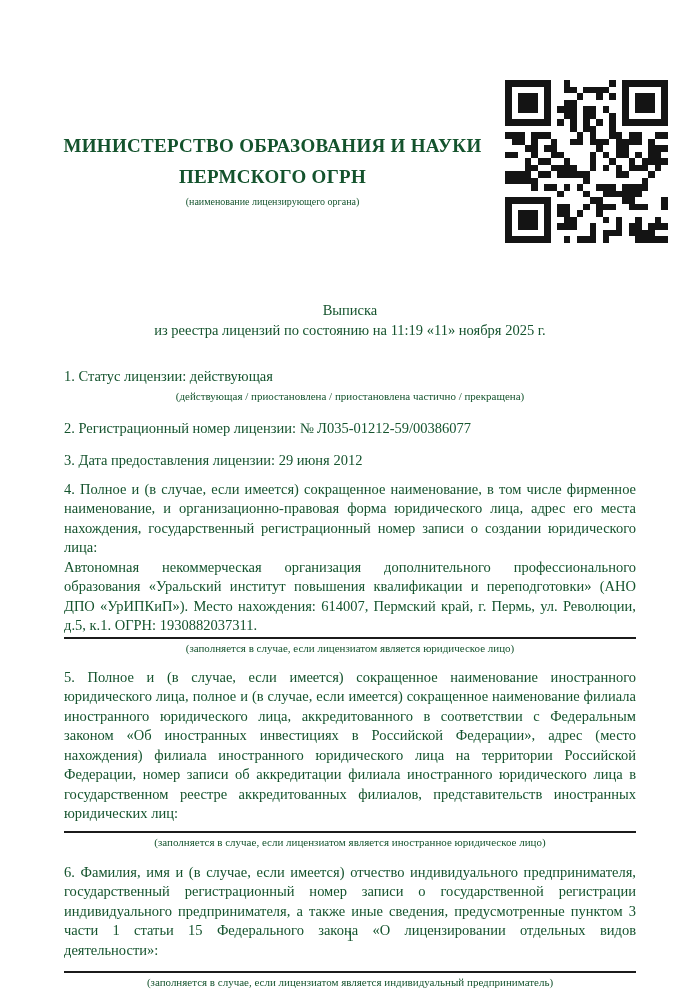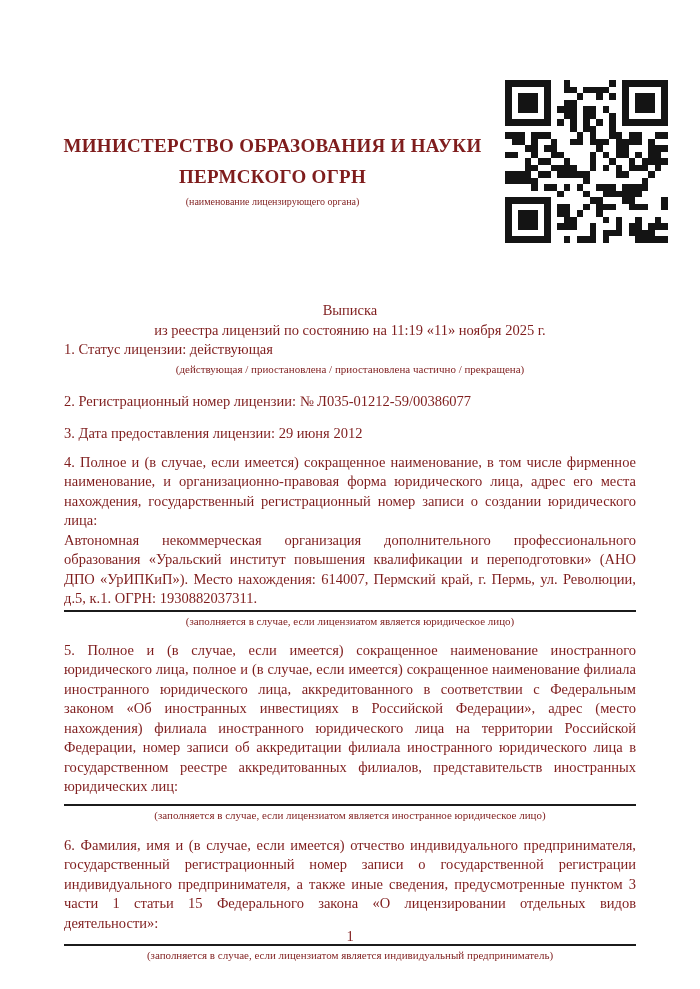--- a/index.html
+++ b/index.html
@@ -1,36 +1,36 @@
 <!DOCTYPE html>
 <html lang="ru"><head>
 <meta charset="utf-8">
 <style>
   html,body { margin:0; padding:0; background:#ffffff; }
   .page {
     position:relative;
     width:700px; height:989px;
     background:#ffffff;
-    color:#7f1d1d;
+    color:#14532d;
     font-family:"Liberation Serif","DejaVu Serif",serif;
     overflow:hidden;
   }
   .header { display:flex; align-items:flex-start; padding:80px 32px 0 40px; }
   .ministry { flex:1; text-align:center; margin-top:50px; padding:0 8px; }
   .ministry-name { font-weight:700; font-size:19px; line-height:31px; letter-spacing:0.3px; }
   .ministry-caption { font-size:10px; line-height:15px; margin-top:2px; }
   .qr-box { width:163px; height:163px; flex:0 0 auto; }
   .qr-box rect { fill:#141414; }
 
   .doc-title { margin-top:57px; text-align:center; font-size:14.5px; line-height:20px; }
 
   .content { margin:0 64px; font-size:14.5px; line-height:19.5px; }
   .item { margin:0; }
   .just { text-align:justify; }
-  .mt-item1 { }
+  .mt-item1 { margin-top:27px; }
   .mt-item2 { margin-top:15px; }
   .mt-item3 { margin-top:13px; }
   .mt-item4 { margin-top:9px; }
   .mt-item5 { margin-top:12px; }
   .mt-item6 { margin-top:13px; }
 
   .note { font-size:11px; line-height:15px; text-align:center; margin-top:2px; }
   .rule { border-top:2px solid #1b1b1b; height:0; margin-top:1px; }
   .rule-gap-sm { margin-top:7px; }
   .rule-gap-md { margin-top:11px; }

